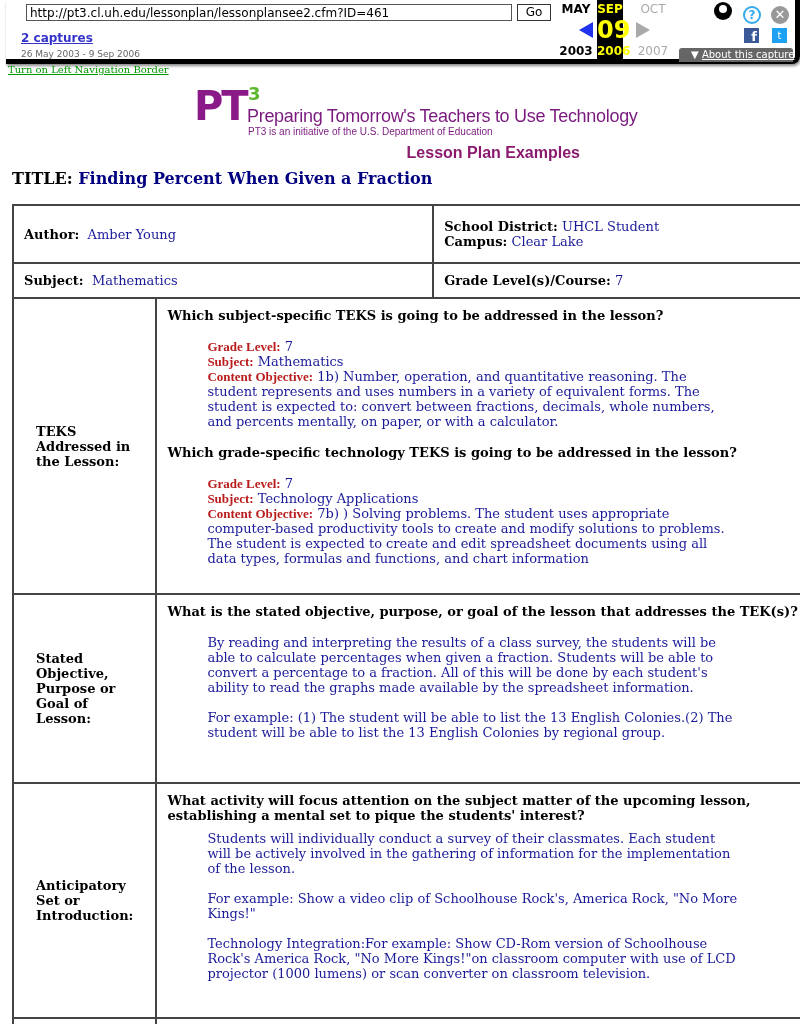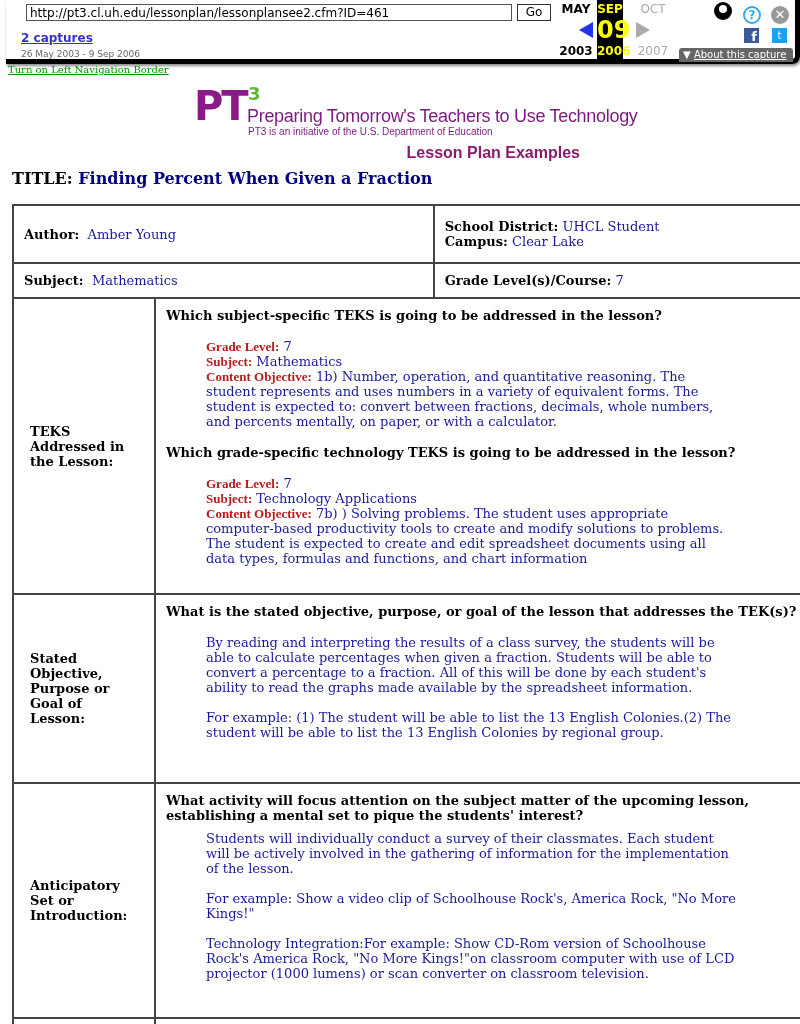--- a/index.html
+++ b/index.html
@@ -40,21 +40,21 @@
     #wm-next { left: 627px; width: 40px; color: #aaa; }
     #wm-prev .wm-month { color: #000; }
     #wm-prev .wm-year { color: #000; }
     #wm-next .wm-month { font-weight: normal; color: #aaa; }
     #wm-next .wm-year { font-weight: normal; color: #aaa; }
     .tri-left { display: inline-block; width: 0; height: 0; border-top: 8px solid transparent; border-bottom: 8px solid transparent; border-right: 14px solid #2233ee; margin-left: 20px; margin-top: 5px; }
     .tri-right { display: inline-block; width: 0; height: 0; border-top: 8px solid transparent; border-bottom: 8px solid transparent; border-left: 14px solid #aaaaaa; margin-right: 20px; margin-top: 5px; }
     #wm-about {
       position: absolute; left: 673px; top: 48px; width: 114px; height: 14px;
       background: #666; color: #fff; font-size: 10px; line-height: 14px;
-      border-radius: 3px 3px 0 0; padding-left: 4px; white-space: nowrap;
+      border-radius: 3px 3px 0 0; padding-left: 12px; white-space: nowrap;
     }
     #wm-about .label { text-decoration: underline; }
     .wm-icon { position: absolute; }
     #wm-user { left: 708px; top: 2px; width: 18px; height: 18px; border-radius: 50%; background: #000; }
     #wm-user::after { content: ""; position: absolute; left: 5px; top: 3px; width: 8px; height: 8px; border-radius: 50%; background: #fff; }
     #wm-help { left: 737px; top: 6px; width: 18px; height: 18px; border-radius: 50%; border: 2px solid #33aaee; color: #33aaee; font-size: 12px; font-weight: bold; line-height: 14px; text-align: center; }
     #wm-close { left: 765px; top: 6px; width: 18px; height: 18px; border-radius: 50%; background: #999; color: #fff; font-size: 13px; font-weight: bold; line-height: 18px; text-align: center; }
     #wm-fb { left: 738px; top: 28px; width: 15px; height: 15px; background: #3b5998; color: #fff; font-size: 13px; font-weight: bold; line-height: 17px; text-align: right; padding-right: 2px; }
     #wm-tw { left: 766px; top: 28px; width: 15px; height: 15px; background: #1da1f2; color: #fff; font-size: 10px; line-height: 15px; text-align: center; }
 
@@ -73,21 +73,21 @@
 
     #title-line { position: absolute; left: 12px; top: 169px; font-size: 16px; font-weight: bold; color: #000; white-space: nowrap; }
     #title-line .val { color: #000080; }
 
     
     #plan-table { position: absolute; left: 12px; top: 204px; width: 800px; border-collapse: collapse; }
     #plan-table td { border: 2px solid #444; vertical-align: middle; font-size: 13px; }
     .lbl { font-weight: bold; color: #000; }
     .val { color: #1a1a99; }
     .cell-pad { padding: 9px 10px; }
-    .side-label { width: 142px; padding: 0 16px; font-weight: bold; line-height: 15px; }
+    .side-label { width: 142px; padding: 0 22px; font-weight: bold; line-height: 15px; }
     .content { vertical-align: top !important; padding: 9px 10px 10px 10px; }
     .q { font-weight: bold; color: #000; line-height: 15px; margin-bottom: 16px; }
     .ans { color: #1a1a99; line-height: 15px; margin-left: 40px; width: 530px; }
     .ans b { color: #b91c1c; font-family: Liberation Serif, serif; }
     .ans p { margin: 0 0 15px 0; }
     .ans p:last-child { margin-bottom: 0; }
   </style>
 </head>
 <body>
 

